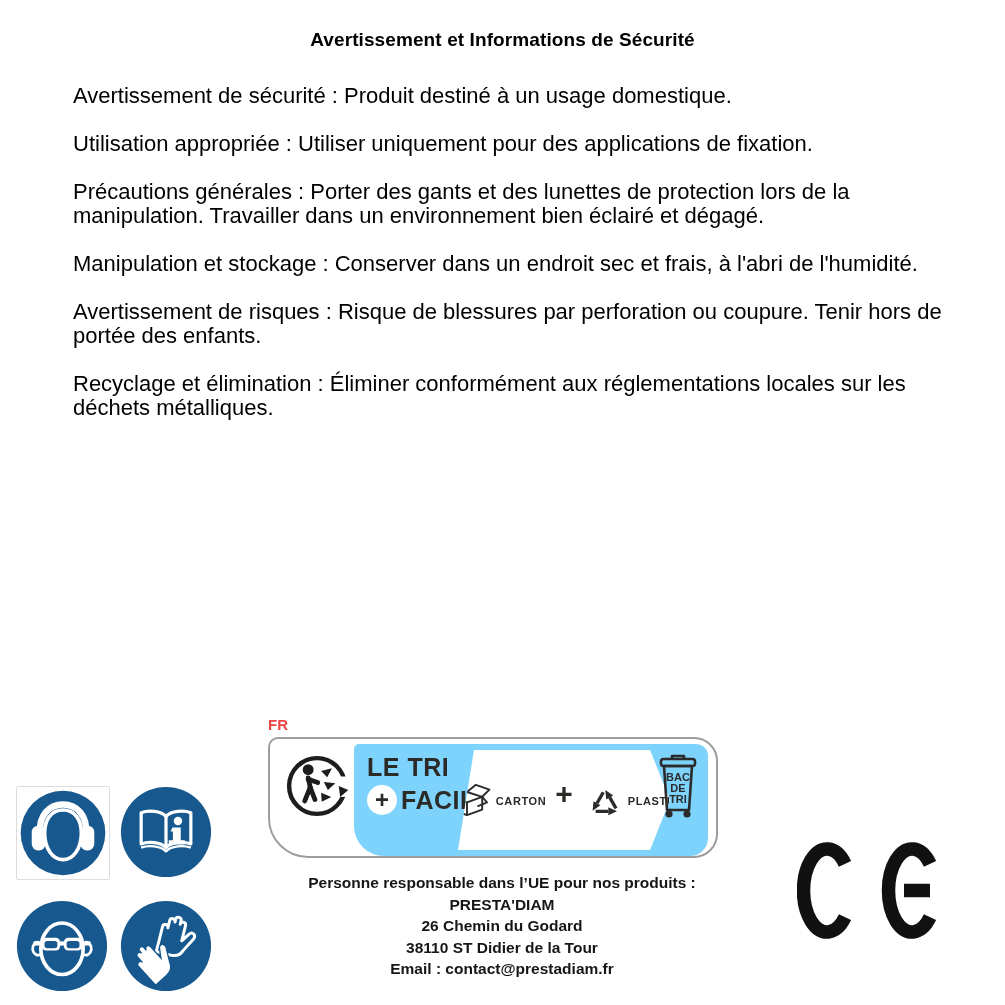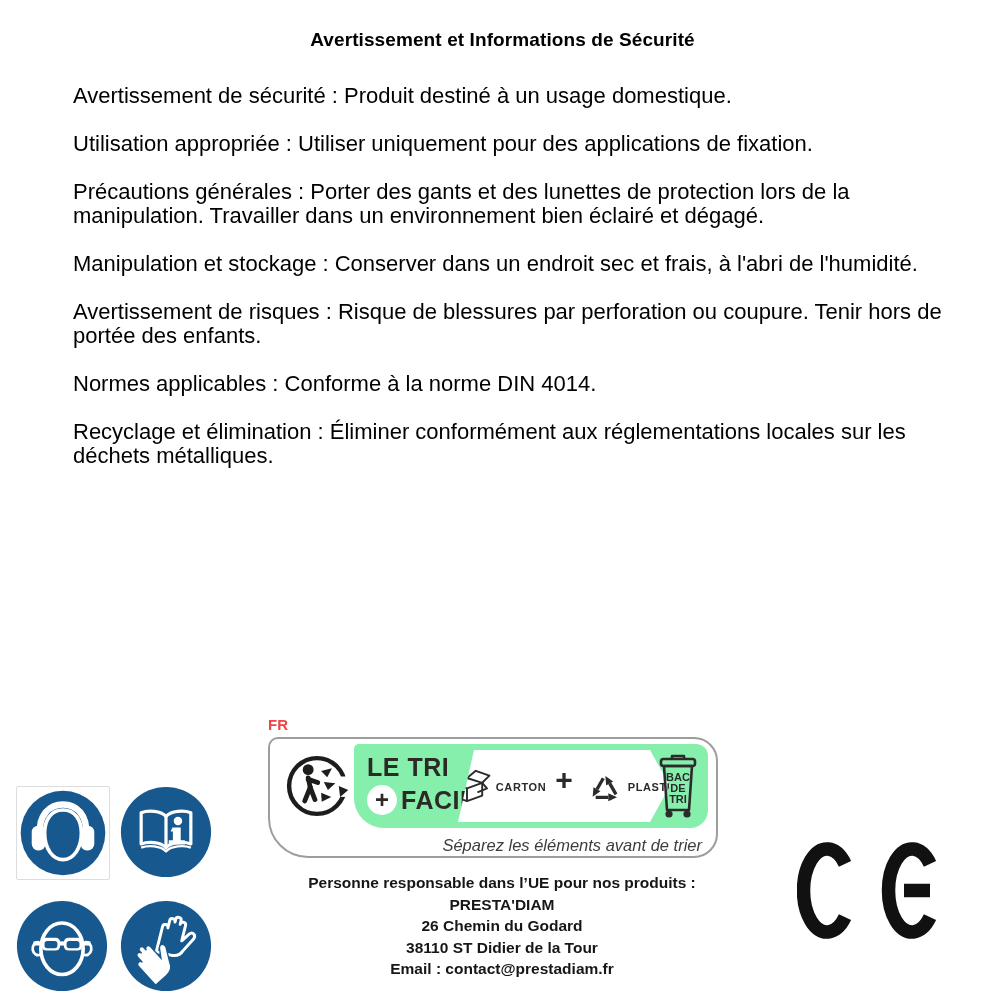--- a/index.html
+++ b/index.html
@@ -13,21 +13,21 @@
   
   .icon-grid{position:absolute;left:16px;top:786px;width:192px;display:grid;grid-template-columns:92px 92px;grid-gap:20px 12px;}
   .picto{width:92px;height:92px;}
   .picto-tile{background:#fff;border:1px solid #ddd;border-radius:2px;}
 
   
   .fr-code{position:absolute;left:268px;top:716px;font-size:15px;font-weight:bold;color:#ef4444;}
   .tri-box{position:absolute;left:268px;top:737px;width:450px;height:121px;background:#fff;border:2px solid #9d9d9d;
            border-radius:10px 24px 24px 40px;box-sizing:border-box;}
   .triman{position:absolute;left:13px;top:8px;width:68px;height:78px;}
-  .band{position:absolute;left:84px;top:5px;width:354px;height:84px;background:#86efac;border-radius:5px 12px 18px 30px;}
+  .band{position:absolute;left:84px;top:5px;width:354px;height:112px;background:#7dd3fc;border-radius:5px 12px 18px 30px;}
   .headline{position:absolute;left:13px;top:9px;color:#2B2A26;font-weight:bold;}
   .headline .l1{font-size:25px;letter-spacing:.5px;line-height:28px;}
   .headline .l2{display:flex;align-items:center;margin-top:4px;}
   .plus-circle{width:30px;height:30px;border-radius:50%;background:#fff;color:#2B2A26;display:flex;align-items:center;justify-content:center;
                font-size:24px;font-weight:bold;margin-right:4px;line-height:1;}
   .headline .word2{font-size:25px;letter-spacing:.5px;}
   .materials{position:absolute;left:104px;top:6px;bottom:6px;width:212px;background:#fff;
              clip-path:polygon(16px 0, calc(100% - 20px) 0, 100% 50%, calc(100% - 20px) 100%, 0 100%);
              display:flex;align-items:center;justify-content:center;gap:9px;padding-left:6px;box-sizing:border-box;}
   .mat{display:flex;flex-direction:row;align-items:center;}
@@ -46,21 +46,20 @@
 <body>
 
 <div class="doc-title">Avertissement et Informations de Sécurité</div>
 
 <div class="doc-body">
   <p>Avertissement de sécurité : Produit destiné à un usage domestique.</p>
   <p>Utilisation appropriée : Utiliser uniquement pour des applications de fixation.</p>
   <p>Précautions générales : Porter des gants et des lunettes de protection lors de la manipulation. Travailler dans un environnement bien éclairé et dégagé.</p>
   <p>Manipulation et stockage : Conserver dans un endroit sec et frais, à l'abri de l'humidité.</p>
   <p>Avertissement de risques : Risque de blessures par perforation ou coupure. Tenir hors de portée des enfants.</p>
-  <p>Normes applicables : Conforme à la norme DIN 4014.</p>
   <p>Recyclage et élimination : Éliminer conformément aux réglementations locales sur les déchets métalliques.</p>
 </div>
 
 <div class="icon-grid">
 
   <svg class="picto picto-tile" viewBox="0 0 100 100">
     <circle cx="50" cy="50" r="46" fill="#17598E"></circle>
     <path d="M50,25 C37,25 30,36 30,50 C30,67 39,79 50,79 C61,79 70,67 70,50 C70,36 63,25 50,25 Z" fill="none" stroke="#fff" stroke-width="4"></path>
     <path d="M25,52 C23,31 35,19 50,19 C65,19 77,31 75,52" fill="none" stroke="#fff" stroke-width="7"></path>
     <rect x="16" y="42" width="15" height="27" rx="7" fill="#fff"></rect>
@@ -168,21 +167,20 @@
         <path d="M9,13 L12,57 H34 L37,13 Z"></path>
       </g>
       <circle cx="14" cy="61" r="3.6" fill="#2b2b2b"></circle>
       <circle cx="32" cy="61" r="3.6" fill="#2b2b2b"></circle>
       <text x="23" y="28" text-anchor="middle" font-family="Liberation Sans, sans-serif" font-size="11" font-weight="bold" fill="#2b2b2b">BAC</text>
       <text x="23" y="39" text-anchor="middle" font-family="Liberation Sans, sans-serif" font-size="11" font-weight="bold" fill="#2b2b2b">DE</text>
       <text x="23" y="50" text-anchor="middle" font-family="Liberation Sans, sans-serif" font-size="11" font-weight="bold" fill="#2b2b2b">TRI</text>
     </svg>
   </div>
 
-  <div class="tagline">Séparez les éléments avant de trier</div>
 </div>
 
 <div class="resp">
   <div>Personne responsable dans l’UE pour nos produits :</div>
   <div>PRESTA'DIAM</div>
   <div>26 Chemin du Godard</div>
   <div>38110 ST Didier de la Tour</div>
   <div>Email : contact@prestadiam.fr</div>
 </div>
 

